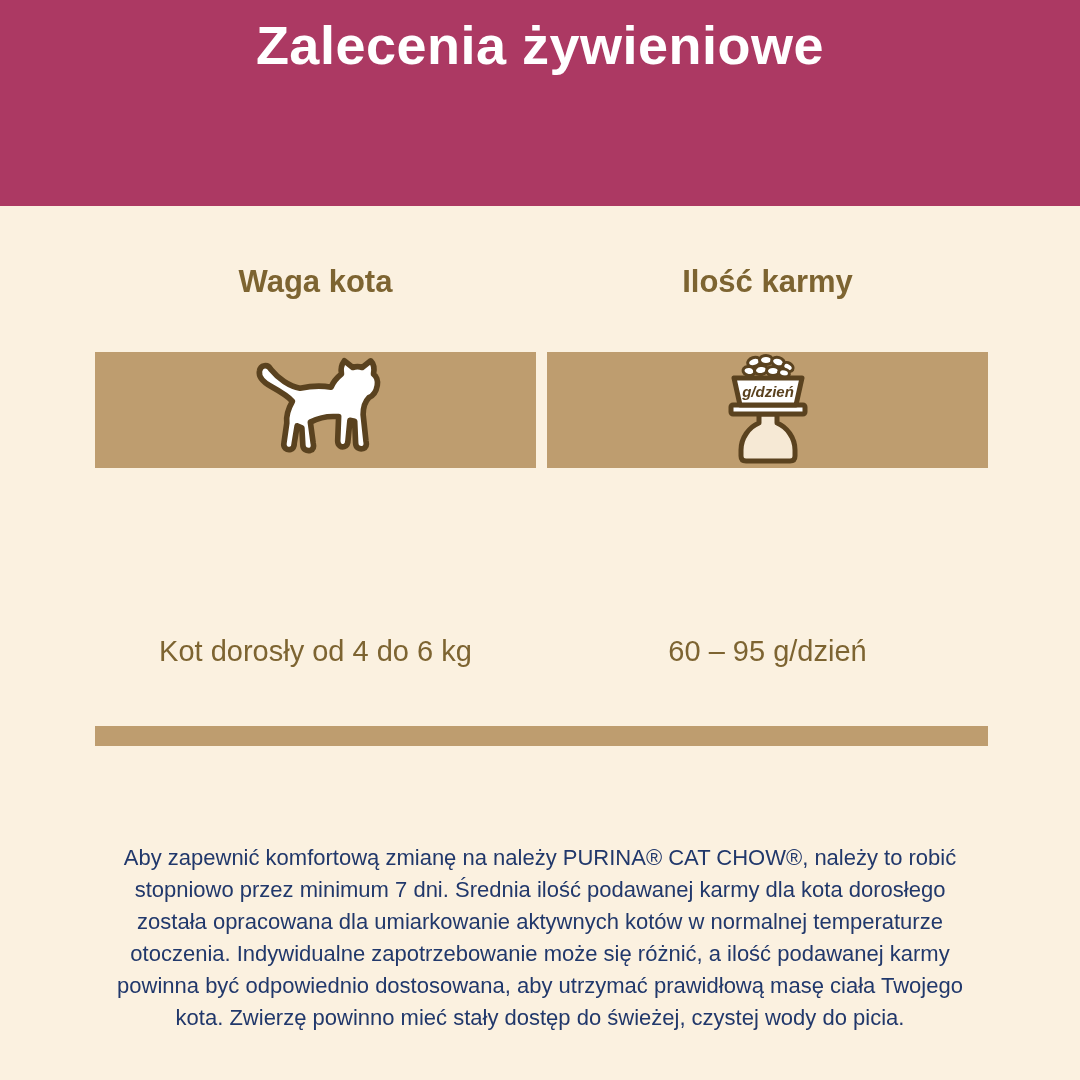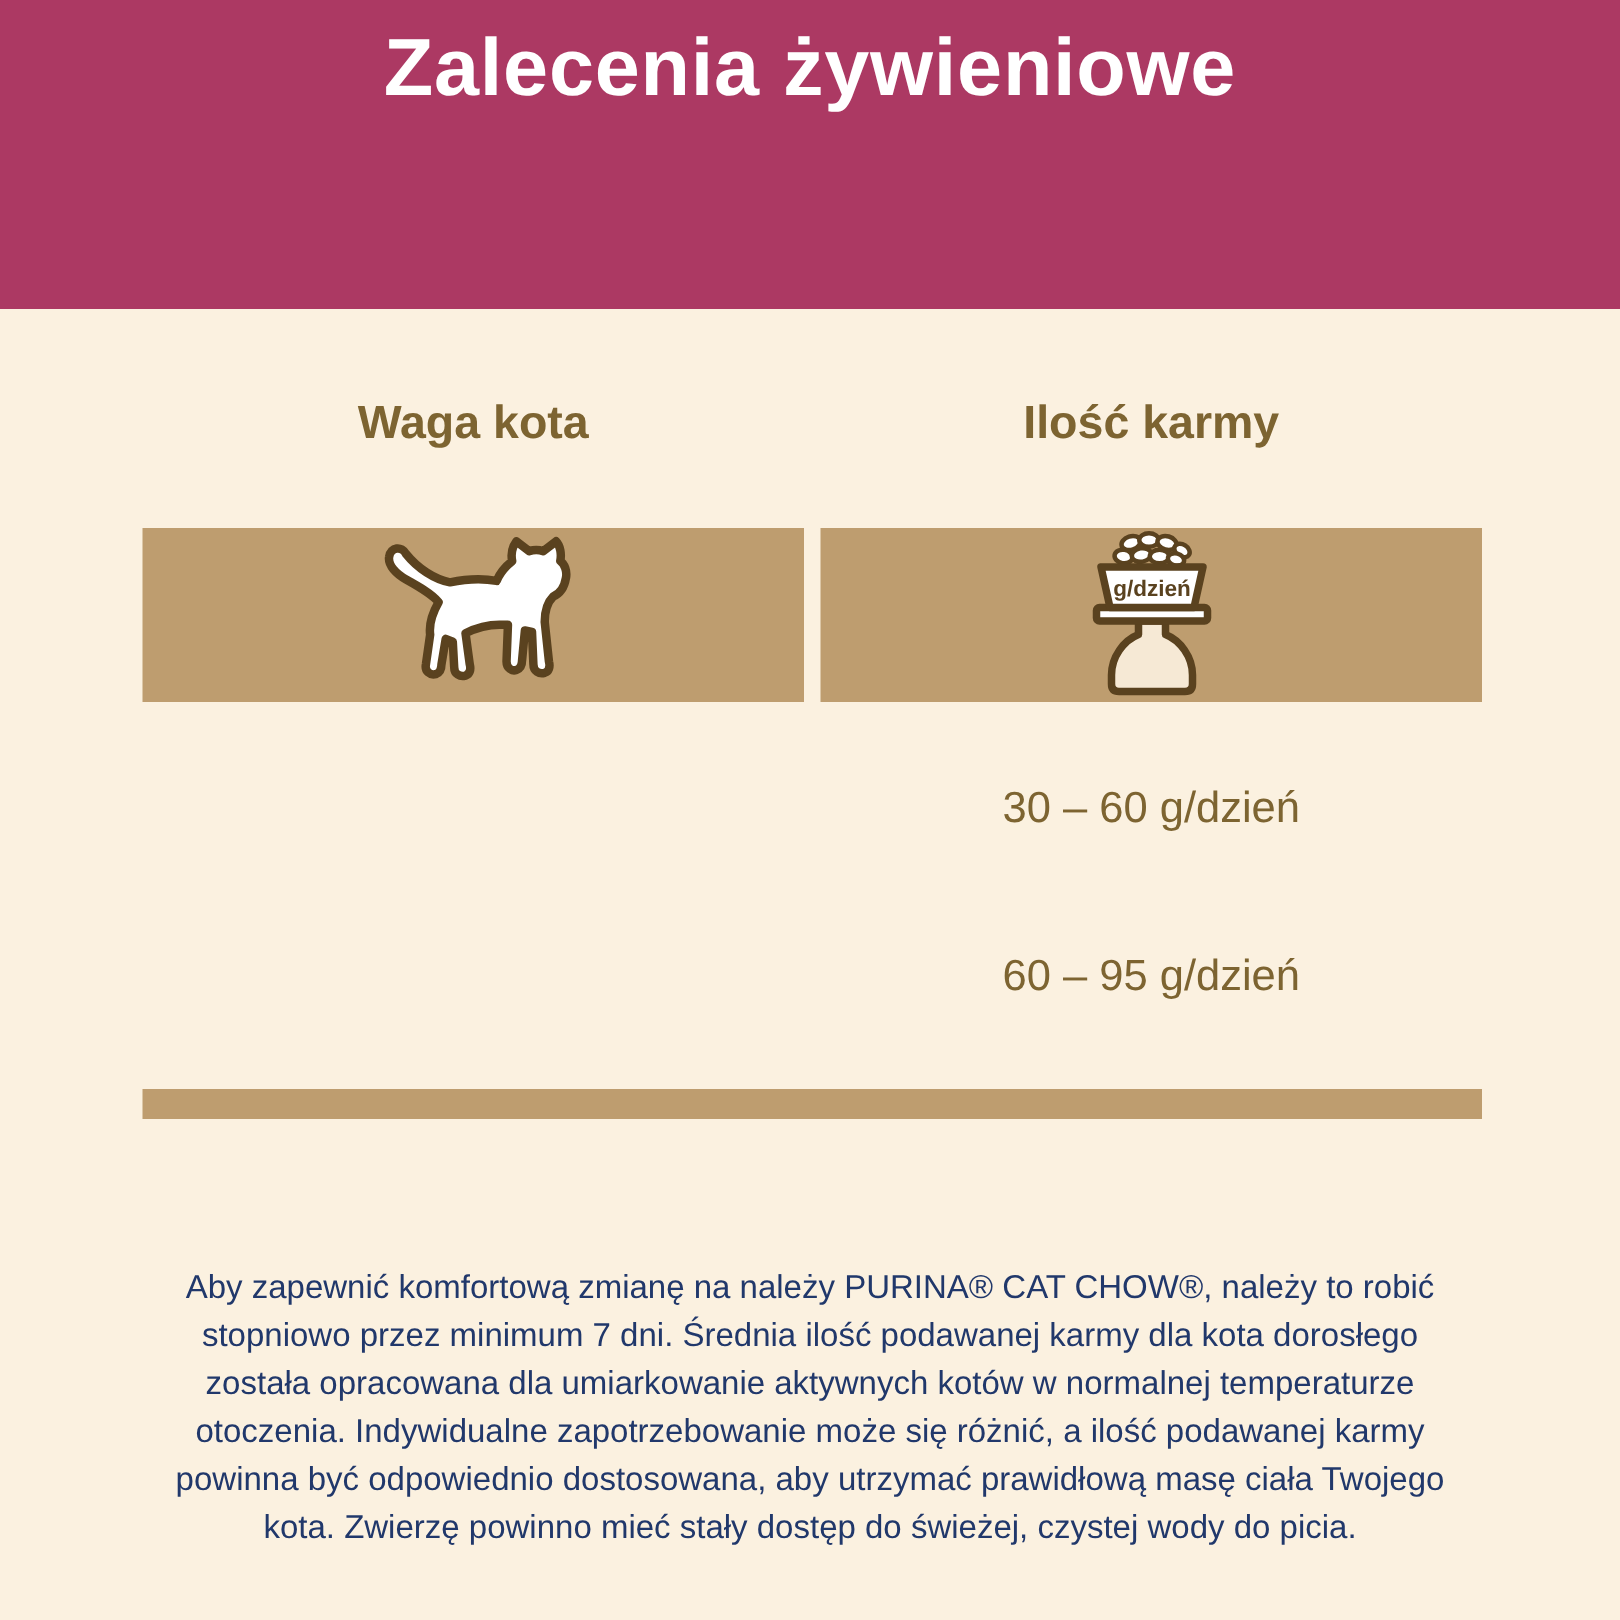--- a/index.html
+++ b/index.html
@@ -25,21 +25,21 @@
     position:absolute;top:264px;width:441px;
     text-align:center;
     color:#7D6431;font-size:31px;font-weight:700;
   }
   .col-header.left{left:95px;}
   .col-header.right{left:547px;}
   
   .band{
     position:absolute;top:352px;width:441px;height:116px;
     background:#BE9D6F;
-    display:flex;align-items:center;justify-content:center;
+    display:flex;align-items:center;justify-content:center;font-style:italic;
   }
   .band.left{left:95px;}
   .band.right{left:547px;}
   .band.right svg{margin-top:4px;}
   
   .cell{
     position:absolute;width:441px;text-align:center;
     color:#7D6431;font-size:29px;font-weight:400;
   }
   .row1{top:523px;}
@@ -140,22 +140,22 @@
 
         <rect class="bowl" x="13" y="52" width="74" height="9" rx="2"></rect>
 
         <path class="bowl" d="M16 25 L84 25 L78 52 L22 52 Z"></path>
 
         <text class="bowl-label" x="50" y="44" text-anchor="middle">g/dzień</text>
       </svg>
     </span>
   </div>
 
-  <div class="cell right row1">30 – 60 g/dzień</div>
 
+  <div class="cell left row2">Kot dorosły od 4 do 6 kg</div>
   <div class="cell right row2">60 – 95 g/dzień</div>
 
   <div class="divider"></div>
 
   <p class="footnote"><span>Aby zapewnić komfortową zmianę na należy </span><b>PURINA® CAT CHOW®</b><span>, należy to robić
 stopniowo przez minimum 7 dni. Średnia ilość podawanej karmy dla kota dorosłego
 została opracowana dla umiarkowanie aktywnych kotów w normalnej temperaturze
 otoczenia. Indywidualne zapotrzebowanie może się różnić, a ilość podawanej karmy
 powinna być odpowiednio dostosowana, aby utrzymać prawidłową masę ciała Twojego
 kota. Zwierzę powinno mieć stały dostęp do świeżej, czystej wody do picia.</span></p>

